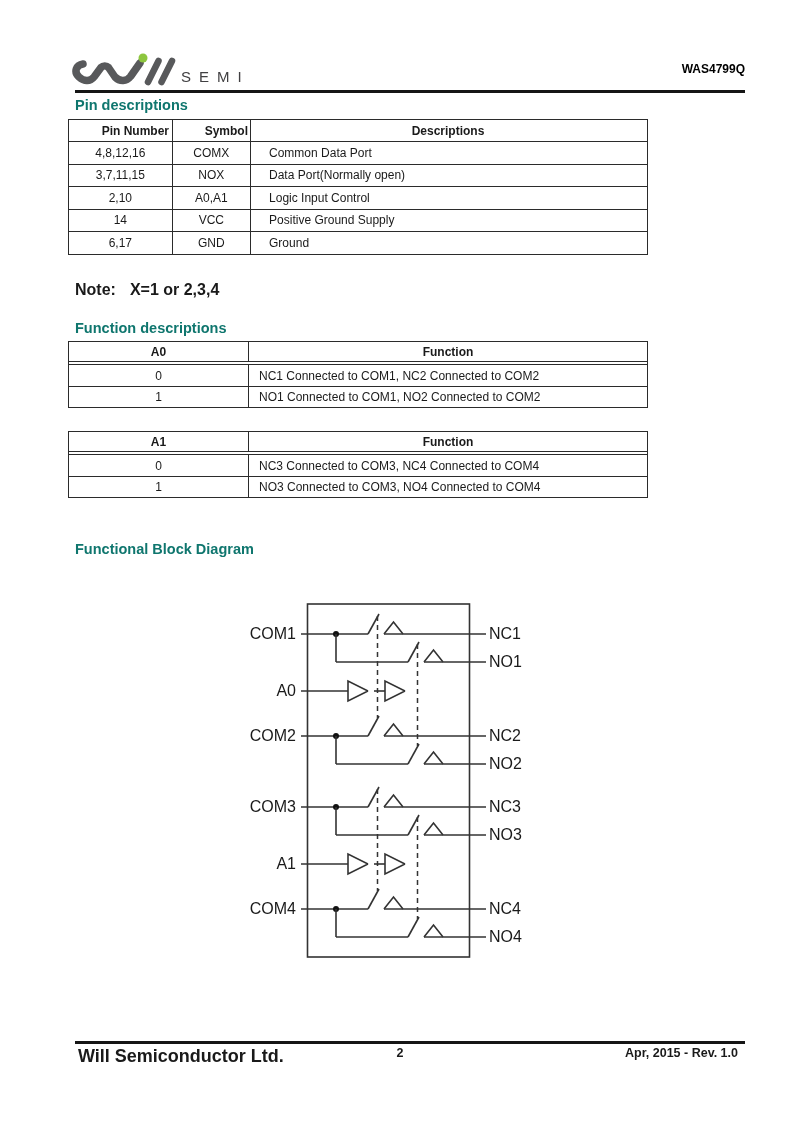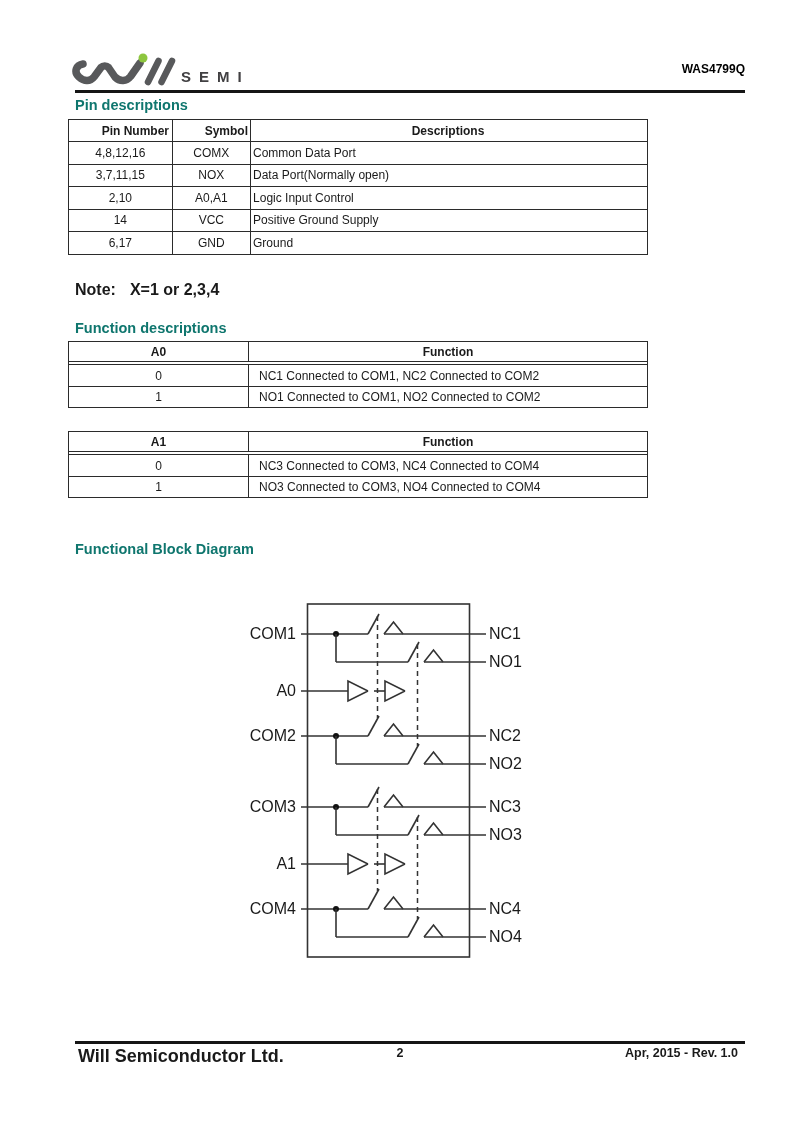--- a/index.html
+++ b/index.html
@@ -9,21 +9,21 @@
     font-family: "Liberation Sans", sans-serif;
     color: #1a1a1a;
     position: relative;
     overflow: hidden;
   }
   .abs { position: absolute; }
 
   
   .brand-semi {
     left: 181px; top: 68px;
-    font-size: 15px; font-weight: 700; letter-spacing: 8px;
+    font-size: 15px; font-weight: 400; letter-spacing: 8px;
     color: #414042;
   }
   .doc-title {
     top: 62px; right: 55px;
     font-size: 12px; font-weight: 700; color: #000000;
   }
   .rule { left: 75px; width: 670px; height: 3px; background: #151515; }
   .rule-top { top: 90px; }
   .rule-bottom { top: 1041px; }
 
@@ -40,21 +40,21 @@
     font-size: 12px;
   }
   table.pin th, table.pin td {
     border: 1.5px solid #2b2b2b;
     height: 22.5px; text-align: center; vertical-align: middle;
     padding: 0 2px;
   }
   table.pin th { font-weight: 700; height: 22px; padding-left: 32px; }
   table.pin .c-pin { width: 104px; }
   table.pin .c-sym { width: 75px; margin-top: 18px; }
-  table.pin .c-desc { width: 401px; text-align: left; padding-left: 2px; }
+  table.pin .c-desc { width: 401px; text-align: left; padding-left: 18px; }
 
   .note { left: 75px; top: 281px; font-size: 16px; font-weight: 700; }
   .note .note-txt { margin-left: 14px; }
 
   
   .ftable {
     left: 68px; width: 580px;
     border: 1.5px solid #2b2b2b; font-size: 12px; background: #fff;
   }
   .ft-a0 { top: 341px; }

